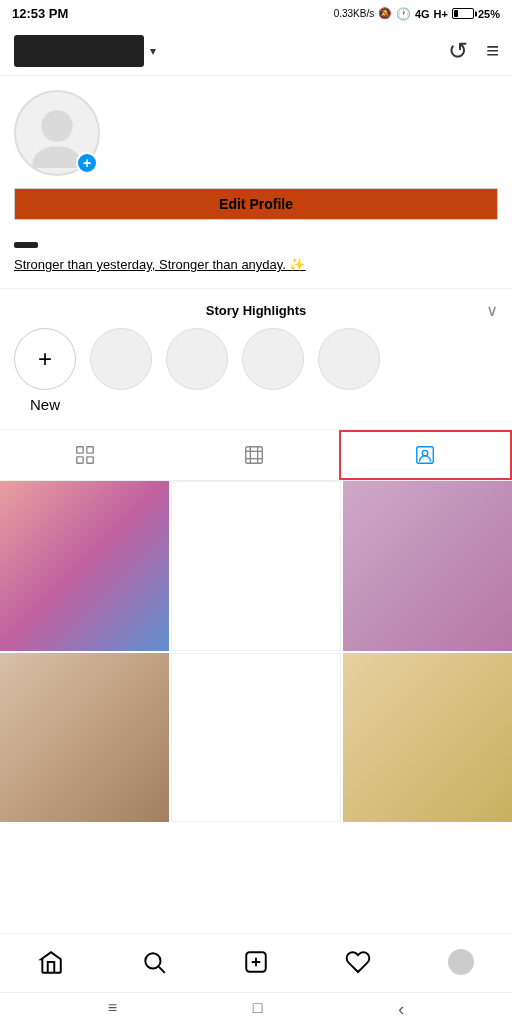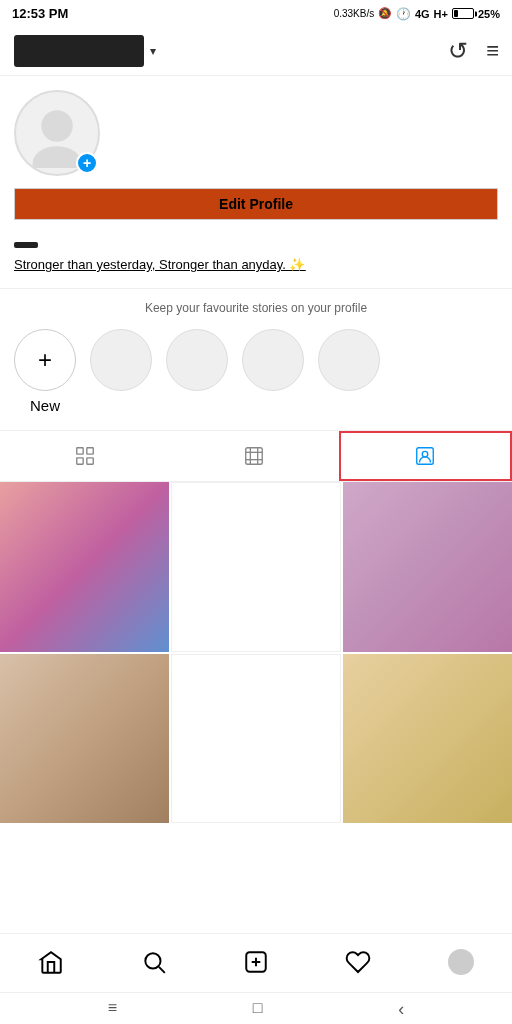--- a/index.html
+++ b/index.html
@@ -329,21 +329,27 @@
 
   <button class="edit-profile-btn">Edit Profile</button>
 </div>
 
 <div class="bio-section">
   <div class="bio-name"></div>
   <p class="bio-text">Stronger than yesterday, Stronger than anyday. ✨</p>
 </div>
 
 <div class="highlights-section">
-  <p class="highlights-subtitle">Keep your favourite stories on your profile</p>
+  <div class="highlights-header">
+    <div style="flex:1;"></div>
+    <span class="highlights-title">Story Highlights</span>
+    <div style="flex:1; display:flex; justify-content:flex-end;">
+      <span class="highlights-chevron">∨</span>
+    </div>
+  </div>
 
   <div class="highlights-list">
 
     <div class="highlight-item">
       <div class="highlight-circle new-btn">
         <span class="new-plus">+</span>
       </div>
       <span class="highlight-label">New</span>
     </div>
 

